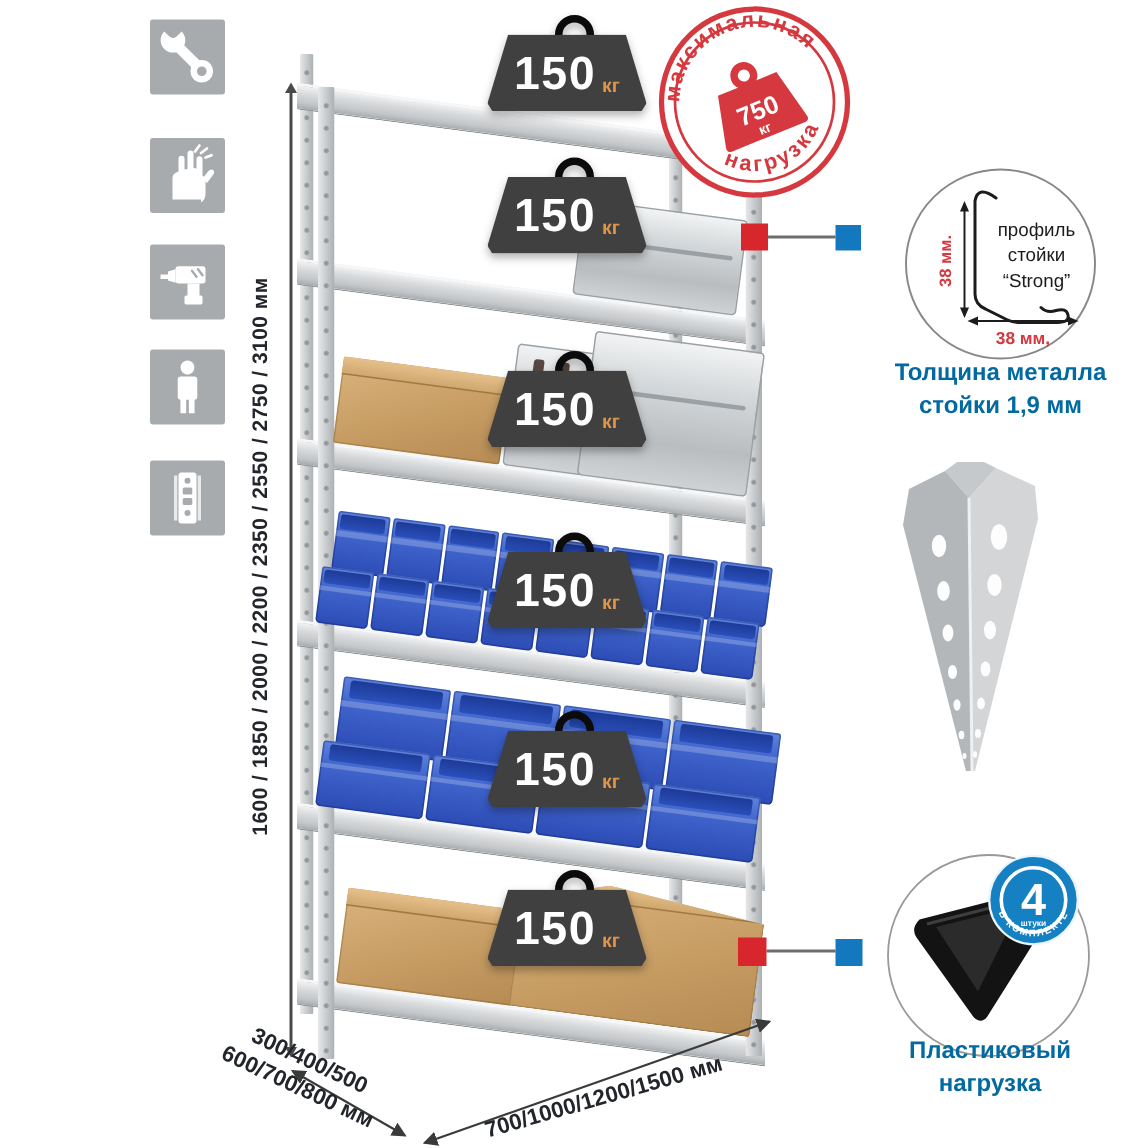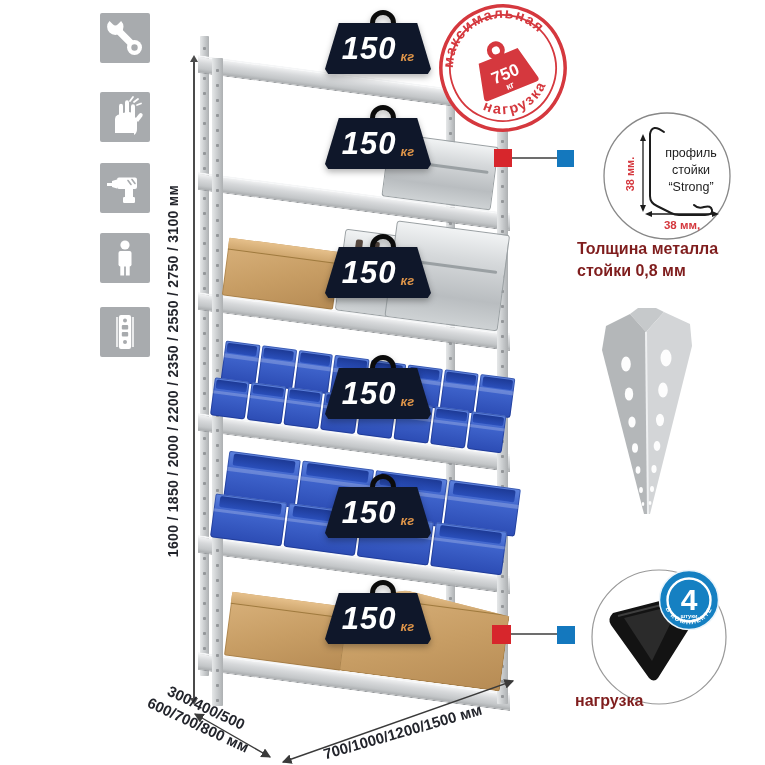--- a/index.html
+++ b/index.html
@@ -46,40 +46,40 @@
   .bin::before{content:'';position:absolute;left:7%;right:7%;top:4%;height:26%;
                background:linear-gradient(180deg,#1d3a96,#2a4fbb);border-radius:2px;}
   .bin::after{content:'';position:absolute;left:0;right:0;top:33%;height:9%;
               background:rgba(255,255,255,.22);}
 
   
   .weight-badge{position:absolute;left:325px;width:106px;height:64px;z-index:5;
                 filter:drop-shadow(0 3px 3px rgba(0,0,0,.3));}
   .wb-ring{position:absolute;top:0;left:45px;width:16px;height:16px;border:5px solid #0b0b0b;
            border-radius:50%;}
-  .wb-body{position:absolute;top:13px;left:0;right:0;bottom:0;background:#0f172a;
+  .wb-body{position:absolute;top:13px;left:0;right:0;bottom:0;background:#404040;
            clip-path:polygon(13% 0,87% 0,100% 90%,97% 100%,3% 100%,0 90%);
-           display:flex;align-items:center;justify-content:center;font-style:italic;}
+           display:flex;align-items:center;justify-content:center;}
   .wb-value{color:#fff;font-size:31px;font-weight:700;line-height:1;letter-spacing:1px;}
   .wb-unit{color:#df9549;font-size:13px;font-weight:700;margin:15px 0 0 4px;}
 
   
   .stamp{position:absolute;left:438px;top:3px;width:130px;height:130px;
          transform:rotate(-22deg);z-index:6;}
 
   
   .callout-square{position:absolute;z-index:4;}
   .cs-red{background:#d7262c;}
   .cs-blue{background:#1478be;}
   .callout-line{position:absolute;height:2px;background:#6d6d6d;z-index:3;}
 
   
   .profile-svg{position:absolute;left:601px;top:110px;width:132px;height:132px;}
-  .detail-caption{position:absolute;text-align:left;font-size:16px;font-weight:700;
-                  color:#7f1d1d;line-height:1.35;}
+  .detail-caption{position:absolute;text-align:center;font-size:16px;font-weight:700;
+                  color:#0369a1;line-height:1.35;}
   .angle-post-svg{position:absolute;left:596px;top:306px;width:104px;height:222px;}
   .foot-svg{position:absolute;left:588px;top:566px;width:142px;height:142px;}
   .count-badge-svg{position:absolute;left:658px;top:569px;width:62px;height:62px;z-index:7;}
 
   
   .dims-svg{position:absolute;left:100px;top:660px;width:480px;height:105px;}
   .depth-label{position:absolute;left:112px;top:698px;width:180px;transform:rotate(25deg);
                text-align:center;font-size:15px;font-weight:700;color:#23252c;line-height:1.25;}
   .width-label{position:absolute;left:295px;top:723px;width:215px;transform:rotate(-16deg);
                text-align:center;font-size:15px;font-weight:700;color:#23252c;}
@@ -300,21 +300,21 @@
     <line x1="50" y1="104" x2="112" y2="104" stroke="#1c1c1c" stroke-width="1.3"></line>
     <polygon points="44,104 51,101 51,107" fill="#1c1c1c"></polygon>
     <polygon points="118,104 111,101 111,107" fill="#1c1c1c"></polygon>
     <text x="81" y="119" text-anchor="middle" font-size="11.5" font-weight="bold" fill="#d5383e">38 мм,</text>
     <text x="90" y="47" text-anchor="middle" font-size="12.5" fill="#1c1c1c">профиль</text>
     <text x="90" y="64" text-anchor="middle" font-size="12.5" fill="#1c1c1c">стойки</text>
     <text x="90" y="81" text-anchor="middle" font-size="12.5" fill="#1c1c1c">“Strong”</text>
   </svg>
   <div class="detail-caption" style="left:577px;top:238px;width:180px">
     <div>Толщина металла</div>
-    <div>стойки 0,8 мм</div>
+    <div>стойки 1,9 мм</div>
   </div>
 
   <svg class="angle-post-svg" viewBox="0 0 104 222">
     <polygon points="34,8 50,26 68,6 60,2 42,2" fill="#c6c9cb"></polygon>
     <polygon points="10,20 34,8 50,26 52,208 48,208 6,44" fill="#b4b7b9"></polygon>
     <polygon points="50,26 68,6 94,18 96,40 54,208 52,208" fill="#d3d5d7"></polygon>
     <polyline points="50,26 52,208" stroke="#eef0f1" stroke-width="2" fill="none"></polyline>
     <g fill="#fdfdfd">
       <ellipse cx="30" cy="58" rx="4.8" ry="7.5"></ellipse>
         <ellipse cx="33" cy="88" rx="4.2" ry="6.6"></ellipse>
@@ -345,20 +345,21 @@
       </defs>
     <circle cx="31" cy="31" r="29.5" fill="#1580c2" stroke="#eaf4fb" stroke-width="1.5"></circle>
     <circle cx="31" cy="31" r="21.5" fill="none" stroke="#fff" stroke-width="2.4"></circle>
     <text x="31" y="41" text-anchor="middle" font-size="30" font-weight="bold" fill="#fff">4</text>
     <text x="31" y="48.5" text-anchor="middle" font-size="5.6" font-weight="bold" fill="#fff">штуки</text>
     <text font-size="6.4" font-weight="bold" fill="#fff" letter-spacing="1.2" style="text-transform:uppercase">
       <textPath href="#badgeArc" startOffset="50%" text-anchor="middle">в комплекте</textPath>
     </text>
   </svg>
   <div class="detail-caption" style="left:575px;top:690px;width:170px">
+    <div>Пластиковый</div>
     <div>нагрузка</div>
   </div>
 
   <svg class="dims-svg" viewBox="0 0 480 105">
     <defs>
       <marker id="arr" viewBox="0 0 8 8" refX="7" refY="4" markerWidth="7" markerHeight="7" orient="auto-start-reverse">
         <path d="M0,0 L8,4 L0,8 z" fill="#3a3a3a"></path>
       </marker>
     </defs>
     <line x1="95" y1="54" x2="170" y2="97" stroke="#3a3a3a" stroke-width="1.4" marker-start="url(#arr)" marker-end="url(#arr)"></line>

